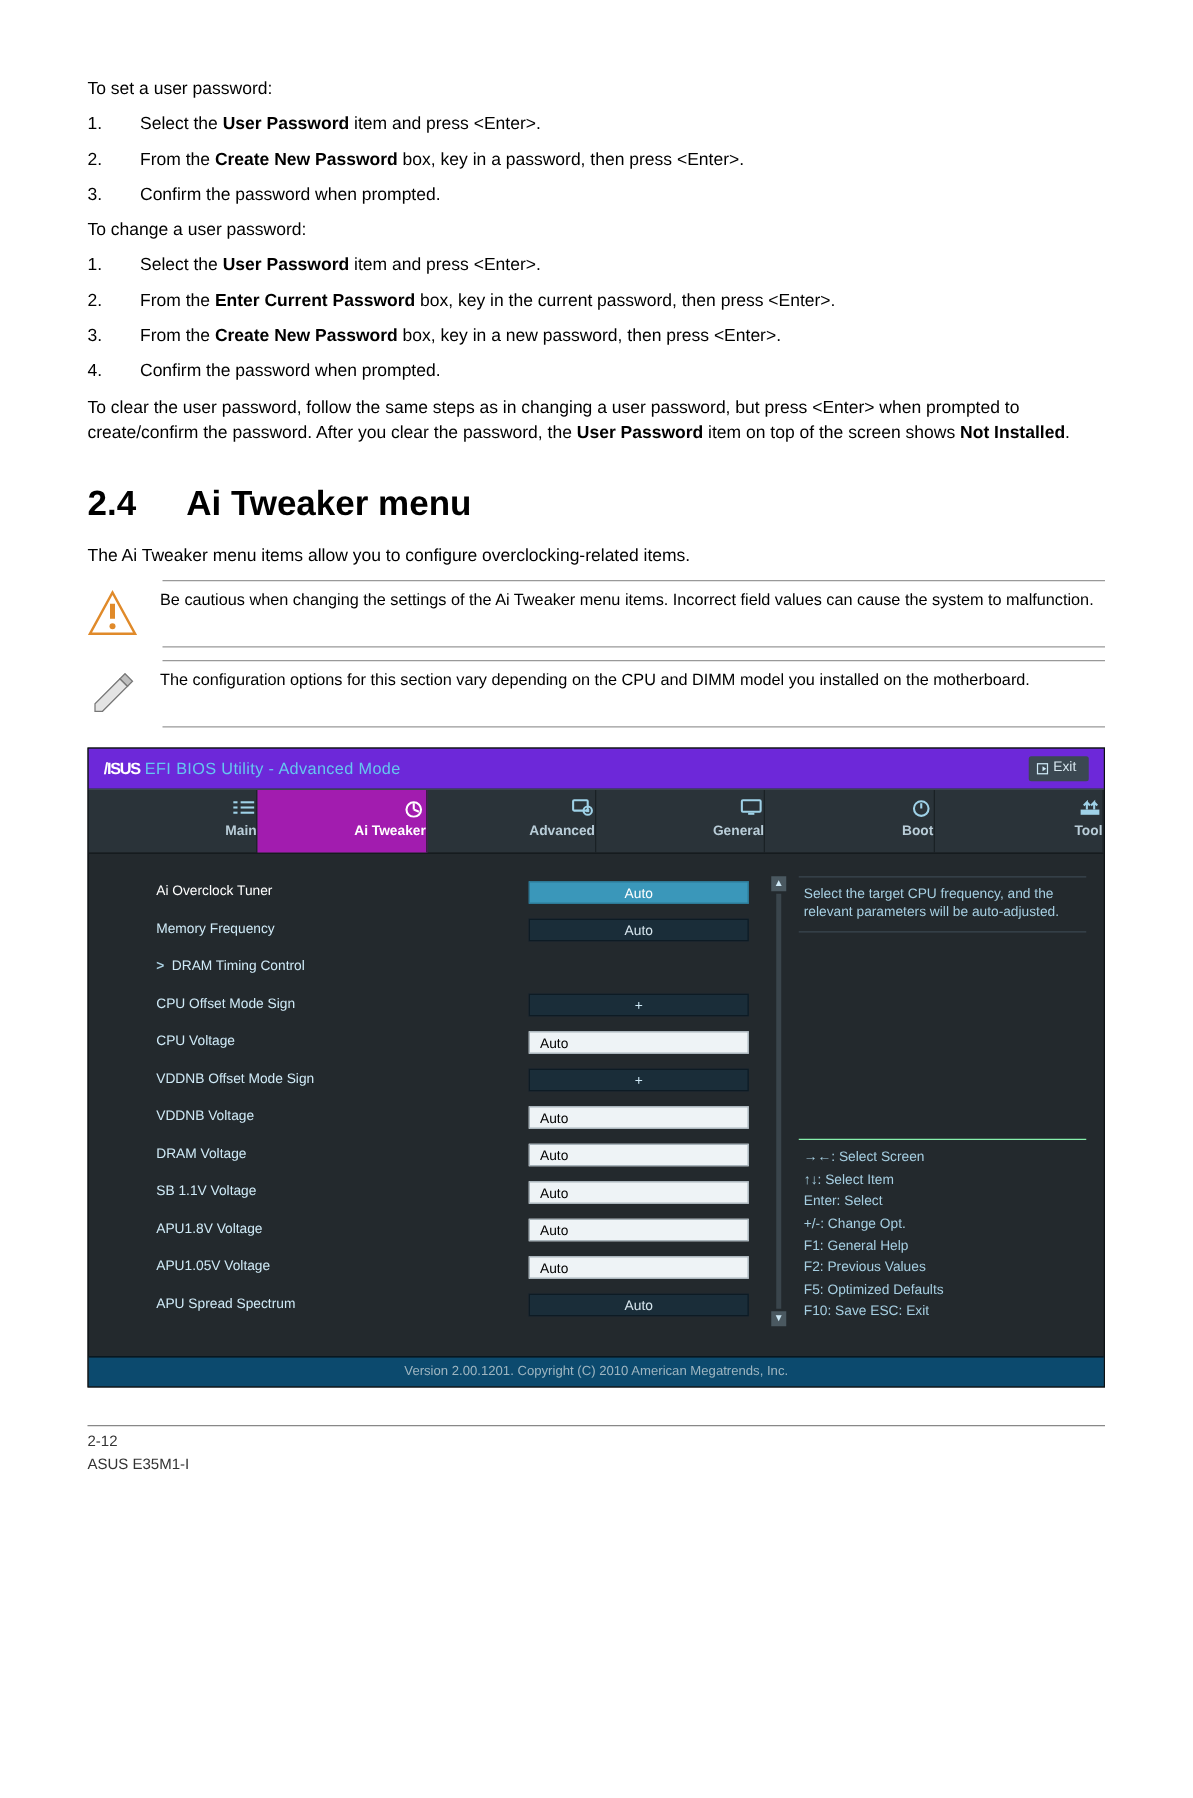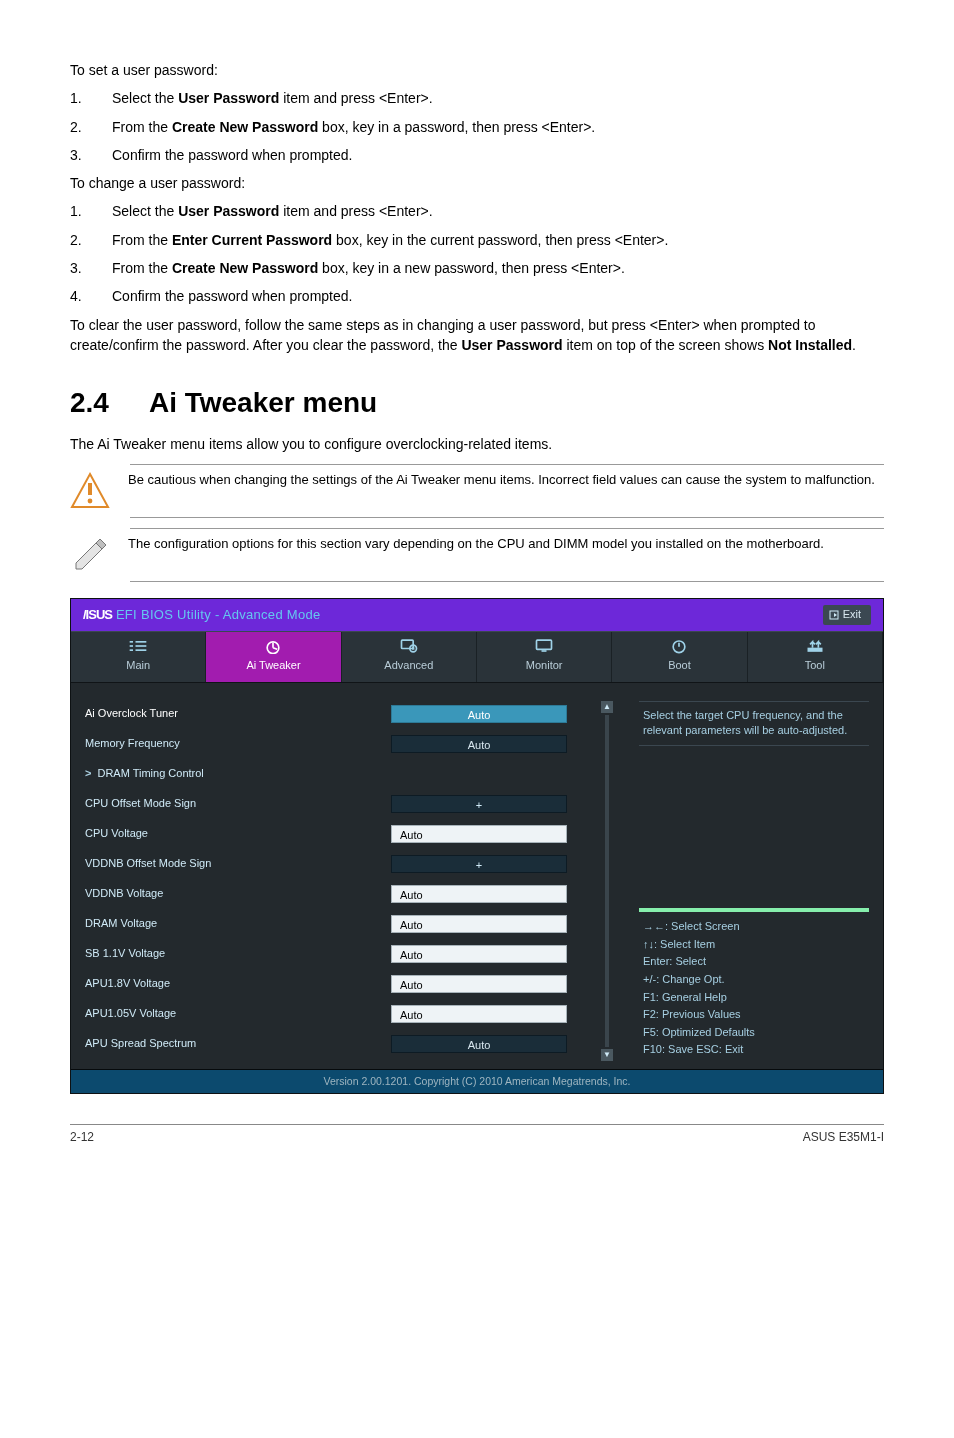--- a/index.html
+++ b/index.html
@@ -71,28 +71,29 @@
     border-bottom: 1px solid #101417;
   }
   .bios-tab {
     flex: 1;
     text-align: center;
     padding: 6px 0 8px 0;
     color: #b9cdd8;
     border-right: 1px solid #1a2125;
     display: flex;
     flex-direction: column;
-    align-items: center;
+    align-items: flex-end;
     gap: 4px;
     font-size: 11px;
+    font-weight: bold;
   }
   .bios-tab.active { background: #a21caf; color: #fff; }
   .tab-icon { width: 20px; height: 16px; display: block; }
 
-  .bios-body { display: flex; padding: 18px 14px 8px 14px; gap: 26px; min-height: 380px; }
+  .bios-body { display: flex; padding: 18px 14px 24px 14px; gap: 10px; min-height: 380px; margin-left: 40px; }
   .bios-left { flex: 1.4; }
   .bios-right { width: 230px; display: flex; flex-direction: column; }
 
   .bios-row {
     display: flex;
     align-items: center;
     height: 26px;
     margin-bottom: 4px;
   }
   .bios-row .lbl { flex: 1; color: #cfeaf7; }
@@ -111,21 +112,21 @@
   .help-top {
     border-top: 1px solid #3b4750;
     border-bottom: 1px solid #3b4750;
     padding: 6px 4px;
     color: #a6cfe2;
     font-size: 11px;
     line-height: 1.4;
     margin-bottom: auto;
   }
   .help-keys {
-    border-top: 4px solid #86efac;
+    border-top: 1px solid #86efac;
     padding: 6px 4px 2px 4px;
     color: #a6cfe2;
     font-size: 11px;
     line-height: 1.6;
   }
 
   .scrollbar {
     width: 12px;
     margin-left: 8px;
     display: flex;
@@ -145,20 +146,21 @@
   }
 
   .page-footer {
     display: flex;
     justify-content: space-between;
     border-top: 1px solid #888;
     margin-top: 30px;
     padding-top: 4px;
     font-size: 12px;
     color: #333;
+    flex-direction: column;
   }
 </style>
 </head>
 <body>
 
 <p class="body-text">To set a user password:</p>
 <div id="list-set">
     <div class="list-row">
       <div class="list-num">1.</div>
       <div class="list-content"><span>Select the </span><span class="bold">User Password</span><span> item and press &lt;Enter&gt;.</span></div>
@@ -272,21 +274,21 @@
         </span>
         <span>Advanced</span>
       </div>
       <div class="bios-tab">
         <span style="color:#9fd2e8">
           <svg class="tab-icon" viewBox="0 0 24 18">
             <rect x="3" y="2" width="18" height="11" rx="1" fill="none" stroke="currentColor" stroke-width="2"></rect>
             <rect x="9" y="14" width="6" height="2" fill="currentColor"></rect>
           </svg>
         </span>
-        <span>Monitor</span>
+        <span>General</span>
       </div>
       <div class="bios-tab">
         <span style="color:#9fd2e8">
           <svg class="tab-icon" viewBox="0 0 24 18">
             <circle cx="12" cy="10" r="7" fill="none" stroke="currentColor" stroke-width="2"></circle>
             <path d="M12 5 L12 10" stroke="currentColor" stroke-width="2"></path>
           </svg>
         </span>
         <span>Boot</span>
       </div>

